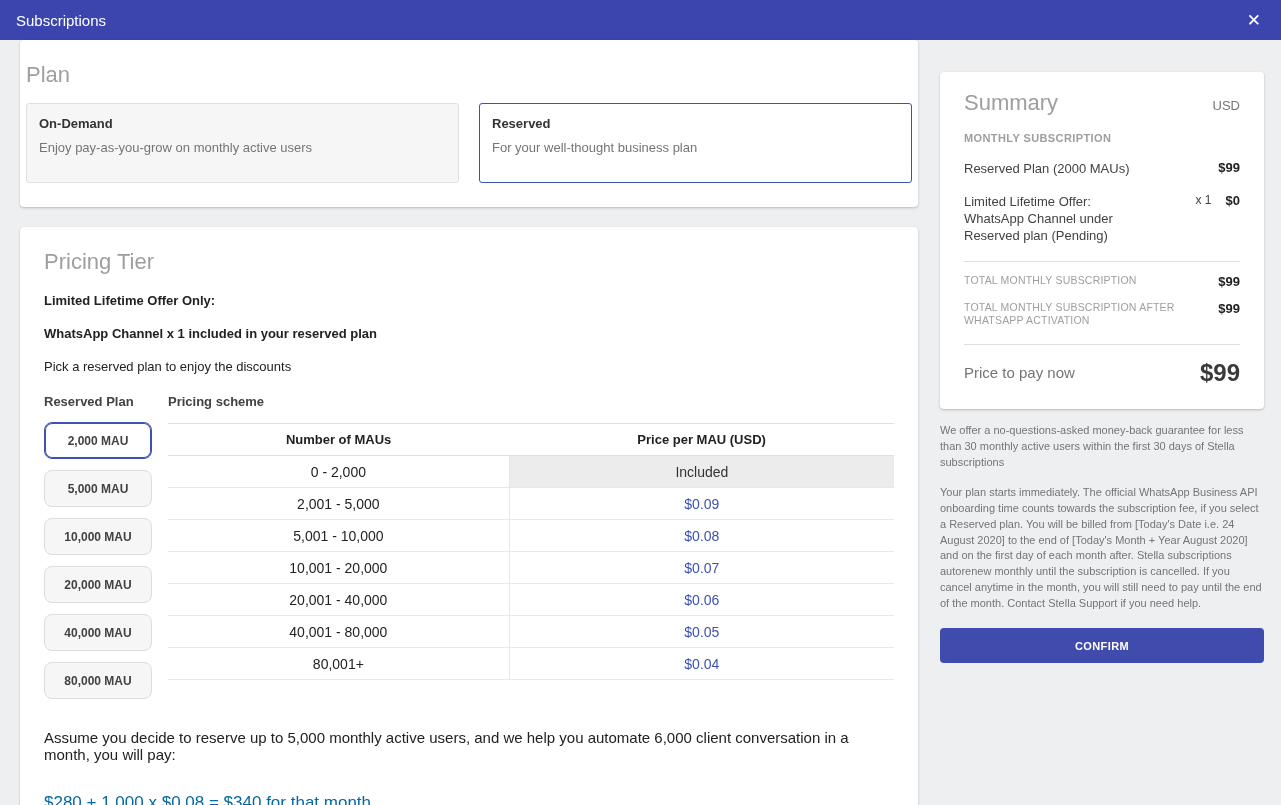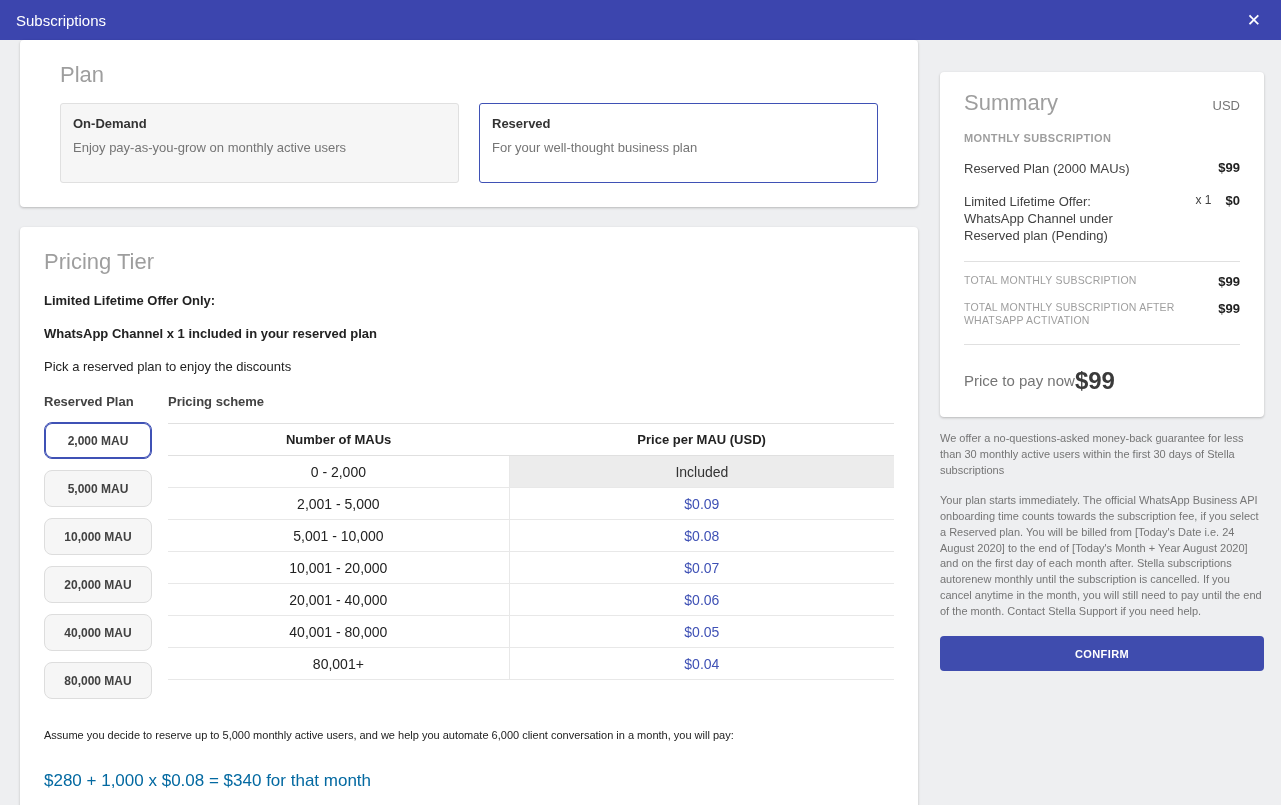--- a/index.html
+++ b/index.html
@@ -38,21 +38,21 @@
     box-shadow: 0 1px 3px rgba(0,0,0,0.14), 0 1px 2px rgba(0,0,0,0.10);
   }
 
   h2.section-title {
     color: #9e9e9e;
     font-size: 22px;
     font-weight: 400;
   }
 
   
-  .plan-card { padding: 22px 40px 24px; }
+  .plan-card { padding: 22px 6px 24px; }
   .plan-options { display: flex; gap: 20px; margin-top: 15px; }
   .plan-option {
     flex: 1;
     height: 80px;
     border: 1px solid #e0e0e0;
     background: #f6f6f6;
     border-radius: 3px;
     padding: 12px;
     cursor: pointer;
   }
@@ -103,21 +103,21 @@
   .pricing-table td {
     height: 32px;
     font-size: 14px;
     text-align: center;
     border-bottom: 1px solid #e8e8e8;
   }
   .pricing-table td.range { width: 47%; border-right: 1px solid #e8e8e8; color: #222; }
   .pricing-table td.price { color: #3f51b5; }
   .pricing-table td.price.included { background: #ececec; color: #333; }
 
-  .example-line1 { font-size: 11px; margin-top: 30px; color: #222; }
+  .example-line1 { font-size: 15px; margin-top: 30px; color: #222; }
   .example-line2 { font-size: 17px; margin-top: 30px; color: #0369a1; }
 
   
   .summary-card { padding: 18px 24px 22px; }
   .summary-head { display: flex; justify-content: space-between; align-items: flex-end; }
   .summary-head .currency { font-size: 13px; color: #757575; padding-bottom: 3px; }
   .summary-section-header {
     margin-top: 16px;
     font-size: 11px;
     font-weight: bold;
@@ -132,21 +132,21 @@
   .summary-divider { border: none; border-top: 1px solid #e0e0e0; margin: 16px 0 0; }
   .summary-total { display: flex; justify-content: space-between; align-items: flex-start; margin-top: 12px; }
   .summary-total .label {
     font-size: 10.5px;
     color: #9e9e9e;
     max-width: 225px;
     line-height: 1.3;
     letter-spacing: 0.2px;
   }
   .summary-total .amount { font-size: 13px; font-weight: bold; color: #212121; }
-  .pay-now { display: flex; align-items: center; margin-top: 22px; }
+  .pay-now { display: flex; justify-content: space-between; align-items: center; margin-top: 14px; }
   .pay-now .label { font-size: 15px; color: #757575; }
   .pay-now .amount { font-size: 24px; font-weight: bold; color: #3a3a3a; }
 
   .note-text { font-size: 11px; color: #757575; line-height: 1.45; margin-top: 14px; }
   .confirm-button {
     display: block;
     width: 100%;
     height: 35px;
     margin-top: 16px;
     background: #3f4cae;

